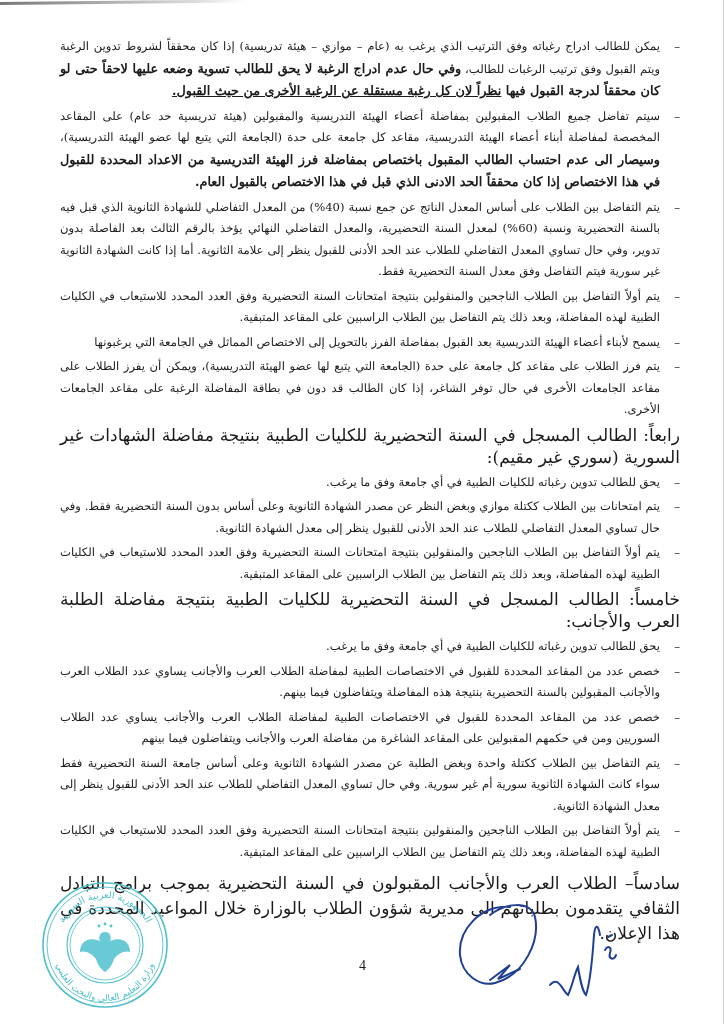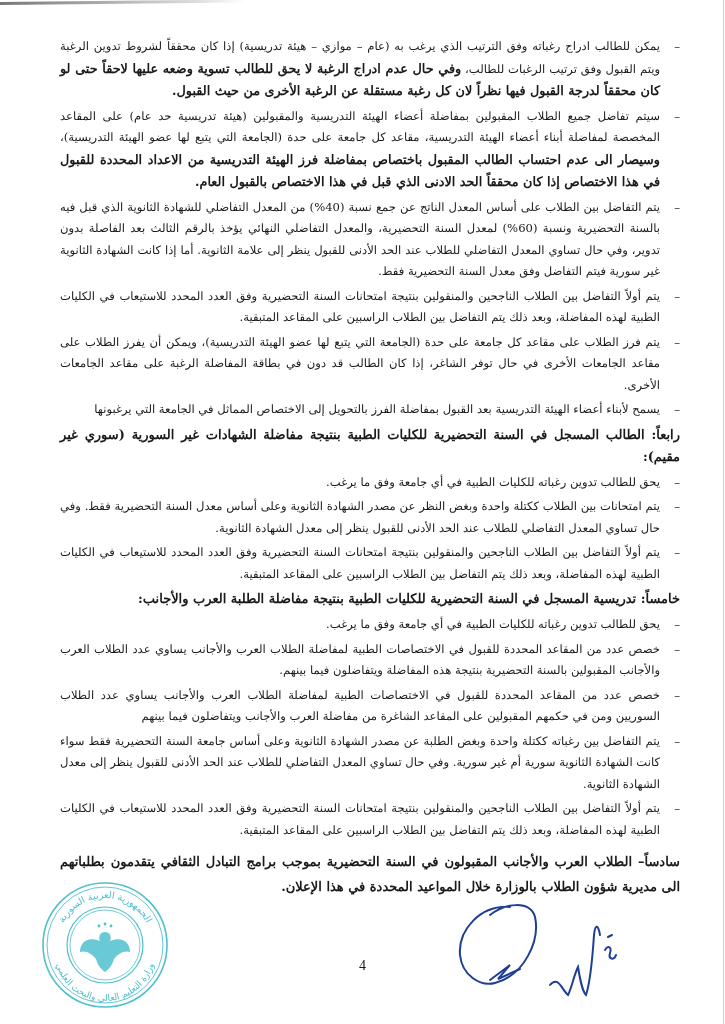--- a/index.html
+++ b/index.html
@@ -23,62 +23,62 @@
     direction: rtl; text-align: justify;
     font-size: 11.6px; line-height: 21.5px;
   }
   .item {
     position: relative; padding-right: 20px; margin-bottom: 3px;
   }
   .item::before {
     content: "–"; position: absolute; right: 0; top: 0; font-weight: normal;
   }
   .section-heading {
-    font-weight: bold; font-size: 13px; margin: 2px 0 4px 0; line-height: 22px;
+    font-weight: normal; font-size: 17px; margin: 2px 0 4px 0; line-height: 22px;
   }
   .section-heading.closing { line-height: 25px; margin-top: 8px; }
   b, .b { font-weight: normal; }
-  .ul { }
+  .ul { text-decoration: underline; }
   .bigbold { font-weight: bold; font-size: 12.8px; }
   .page-number {
     position: absolute; left: 0; width: 725px; top: 958px;
     text-align: center; font-size: 14px; font-family: "Liberation Serif", serif;
   }
   .stamp { position: absolute; left: 40px; top: 880px; width: 130px; height: 130px; }
   .signature { position: absolute; left: 450px; top: 895px; width: 180px; height: 110px; }
 </style>
 </head>
 <body>
 
 <div class="scan-edge-top"></div>
 <div class="scan-edge-right"></div>
 
 <div class="page">
   <div id="intro">
       <div class="item"><span>يمكن للطالب ادراج رغباته وفق الترتيب الذي يرغب به (عام – موازي – هيئة تدريسية) إذا كان محققاً لشروط تدوين الرغبة ويتم القبول وفق ترتيب الرغبات للطالب، </span><span class="bigbold">وفي حال عدم ادراج الرغبة لا يحق للطالب تسوية وضعه عليها لاحقاً حتى لو كان محققاً لدرجة القبول فيها </span><span class="bigbold ul">نظراً لان كل رغبة مستقلة عن الرغبة الأخرى من حيث القبول.</span></div>
       <div class="item"><span>سيتم تفاضل جميع الطلاب المقبولين بمفاضلة أعضاء الهيئة التدريسية والمقبولين </span><span class="b">(هيئة تدريسية حد عام)</span><span> على المقاعد المخصصة لمفاضلة أبناء أعضاء الهيئة التدريسية، مقاعد كل جامعة على حدة (الجامعة التي يتبع لها عضو الهيئة التدريسية)، </span><span class="bigbold">وسيصار الى عدم احتساب الطالب المقبول باختصاص بمفاضلة فرز الهيئة التدريسية من الاعداد المحددة للقبول في هذا الاختصاص إذا كان محققاً الحد الادنى الذي قبل في هذا الاختصاص بالقبول العام.</span></div>
       <div class="item"><span>يتم التفاضل بين الطلاب على أساس المعدل الناتج عن جمع نسبة (40%) من المعدل التفاضلي للشهادة الثانوية الذي قبل فيه بالسنة التحضيرية ونسبة (60%) لمعدل السنة التحضيرية، والمعدل التفاضلي النهائي يؤخذ بالرقم الثالث بعد الفاصلة بدون تدوير، وفي حال تساوي المعدل التفاضلي للطلاب عند الحد الأدنى للقبول ينظر إلى علامة الثانوية. أما إذا كانت الشهادة الثانوية غير سورية فيتم التفاضل وفق معدل السنة التحضيرية فقط.</span></div>
       <div class="item"><span>يتم أولاً التفاضل بين الطلاب الناجحين والمنقولين بنتيجة امتحانات السنة التحضيرية وفق العدد المحدد للاستيعاب في الكليات الطبية لهذه المفاضلة، وبعد ذلك يتم التفاضل بين الطلاب الراسبين على المقاعد المتبقية.</span></div>
+      <div class="item"><span>يسمح لأبناء أعضاء الهيئة التدريسية بعد القبول بمفاضلة الفرز بالتحويل إلى الاختصاص المماثل في الجامعة التي يرغبونها</span></div>
       <div class="item"><span>يتم فرز الطلاب على مقاعد كل جامعة على حدة (الجامعة التي يتبع لها عضو الهيئة التدريسية)، ويمكن أن يفرز الطلاب على مقاعد الجامعات الأخرى في حال توفر الشاغر، إذا كان الطالب قد دون في بطاقة المفاضلة الرغبة على مقاعد الجامعات الأخرى.</span></div>
-      <div class="item"><span>يسمح لأبناء أعضاء الهيئة التدريسية بعد القبول بمفاضلة الفرز بالتحويل إلى الاختصاص المماثل في الجامعة التي يرغبونها</span></div>
     </div>
 
   <div class="section-heading">رابعاً: الطالب المسجل في السنة التحضيرية للكليات الطبية بنتيجة مفاضلة الشهادات غير السورية (سوري غير مقيم):</div>
   <div id="s4">
       <div class="item"><span>يحق للطالب تدوين رغباته للكليات الطبية في أي جامعة وفق ما يرغب.</span></div>
-      <div class="item"><span class="b">يتم امتحانات</span><span> بين الطلاب ككتلة واحدة وبغض النظر عن مصدر الشهادة الثانوية </span><span class="b">وعلى أساس معدل السنة التحضيرية فقط.</span><span> وفي حال تساوي المعدل التفاضلي للطلاب عند الحد الأدنى للقبول ينظر إلى معدل الشهادة الثانوية.</span></div>
+      <div class="item"><span class="b">يتم امتحانات</span><span> بين الطلاب ككتلة موازي وبغض النظر عن مصدر الشهادة الثانوية </span><span class="b">وعلى أساس بدون السنة التحضيرية فقط.</span><span> وفي حال تساوي المعدل التفاضلي للطلاب عند الحد الأدنى للقبول ينظر إلى معدل الشهادة الثانوية.</span></div>
       <div class="item"><span>يتم أولاً التفاضل بين الطلاب الناجحين والمنقولين بنتيجة امتحانات السنة التحضيرية وفق العدد المحدد للاستيعاب في الكليات الطبية لهذه المفاضلة، وبعد ذلك يتم التفاضل بين الطلاب الراسبين على المقاعد المتبقية.</span></div>
     </div>
 
-  <div class="section-heading">خامساً: تدريسية المسجل في السنة التحضيرية للكليات الطبية بنتيجة مفاضلة الطلبة العرب والأجانب:</div>
+  <div class="section-heading">خامساً: الطالب المسجل في السنة التحضيرية للكليات الطبية بنتيجة مفاضلة الطلبة العرب والأجانب:</div>
   <div id="s5">
       <div class="item"><span>يحق للطالب تدوين رغباته للكليات الطبية في أي جامعة وفق ما يرغب.</span></div>
       <div class="item"><span>خصص عدد من المقاعد المحددة للقبول في الاختصاصات الطبية لمفاضلة الطلاب العرب والأجانب يساوي عدد الطلاب العرب والأجانب المقبولين بالسنة التحضيرية بنتيجة هذه المفاضلة ويتفاضلون فيما بينهم.</span></div>
       <div class="item"><span>خصص عدد من المقاعد المحددة للقبول في الاختصاصات الطبية لمفاضلة الطلاب العرب والأجانب يساوي عدد الطلاب السوريين ومن في حكمهم المقبولين على المقاعد الشاغرة من مفاضلة العرب والأجانب ويتفاضلون فيما بينهم</span></div>
-      <div class="item"><span class="b">يتم التفاضل بين رغباته ككتلة واحدة</span><span> وبغض الطلبة عن مصدر الشهادة الثانوية </span><span class="b">وعلى أساس جامعة السنة التحضيرية فقط</span><span> سواء كانت الشهادة الثانوية سورية أم غير سورية. وفي حال تساوي المعدل التفاضلي للطلاب عند الحد الأدنى للقبول ينظر إلى معدل الشهادة الثانوية.</span></div>
+      <div class="item"><span class="b">يتم التفاضل بين الطلاب ككتلة واحدة</span><span> وبغض الطلبة عن مصدر الشهادة الثانوية </span><span class="b">وعلى أساس جامعة السنة التحضيرية فقط</span><span> سواء كانت الشهادة الثانوية سورية أم غير سورية. وفي حال تساوي المعدل التفاضلي للطلاب عند الحد الأدنى للقبول ينظر إلى معدل الشهادة الثانوية.</span></div>
       <div class="item"><span>يتم أولاً التفاضل بين الطلاب الناجحين والمنقولين بنتيجة امتحانات السنة التحضيرية وفق العدد المحدد للاستيعاب في الكليات الطبية لهذه المفاضلة، وبعد ذلك يتم التفاضل بين الطلاب الراسبين على المقاعد المتبقية.</span></div>
     </div>
 
   <div class="section-heading closing">سادساً– الطلاب العرب والأجانب المقبولون في السنة التحضيرية بموجب برامج التبادل الثقافي يتقدمون بطلباتهم الى مديرية شؤون الطلاب بالوزارة خلال المواعيد المحددة في هذا الإعلان.</div>
 </div>
 
 <div class="page-number">4</div>
 
 <svg class="stamp" viewBox="0 0 130 130">
   <defs>

